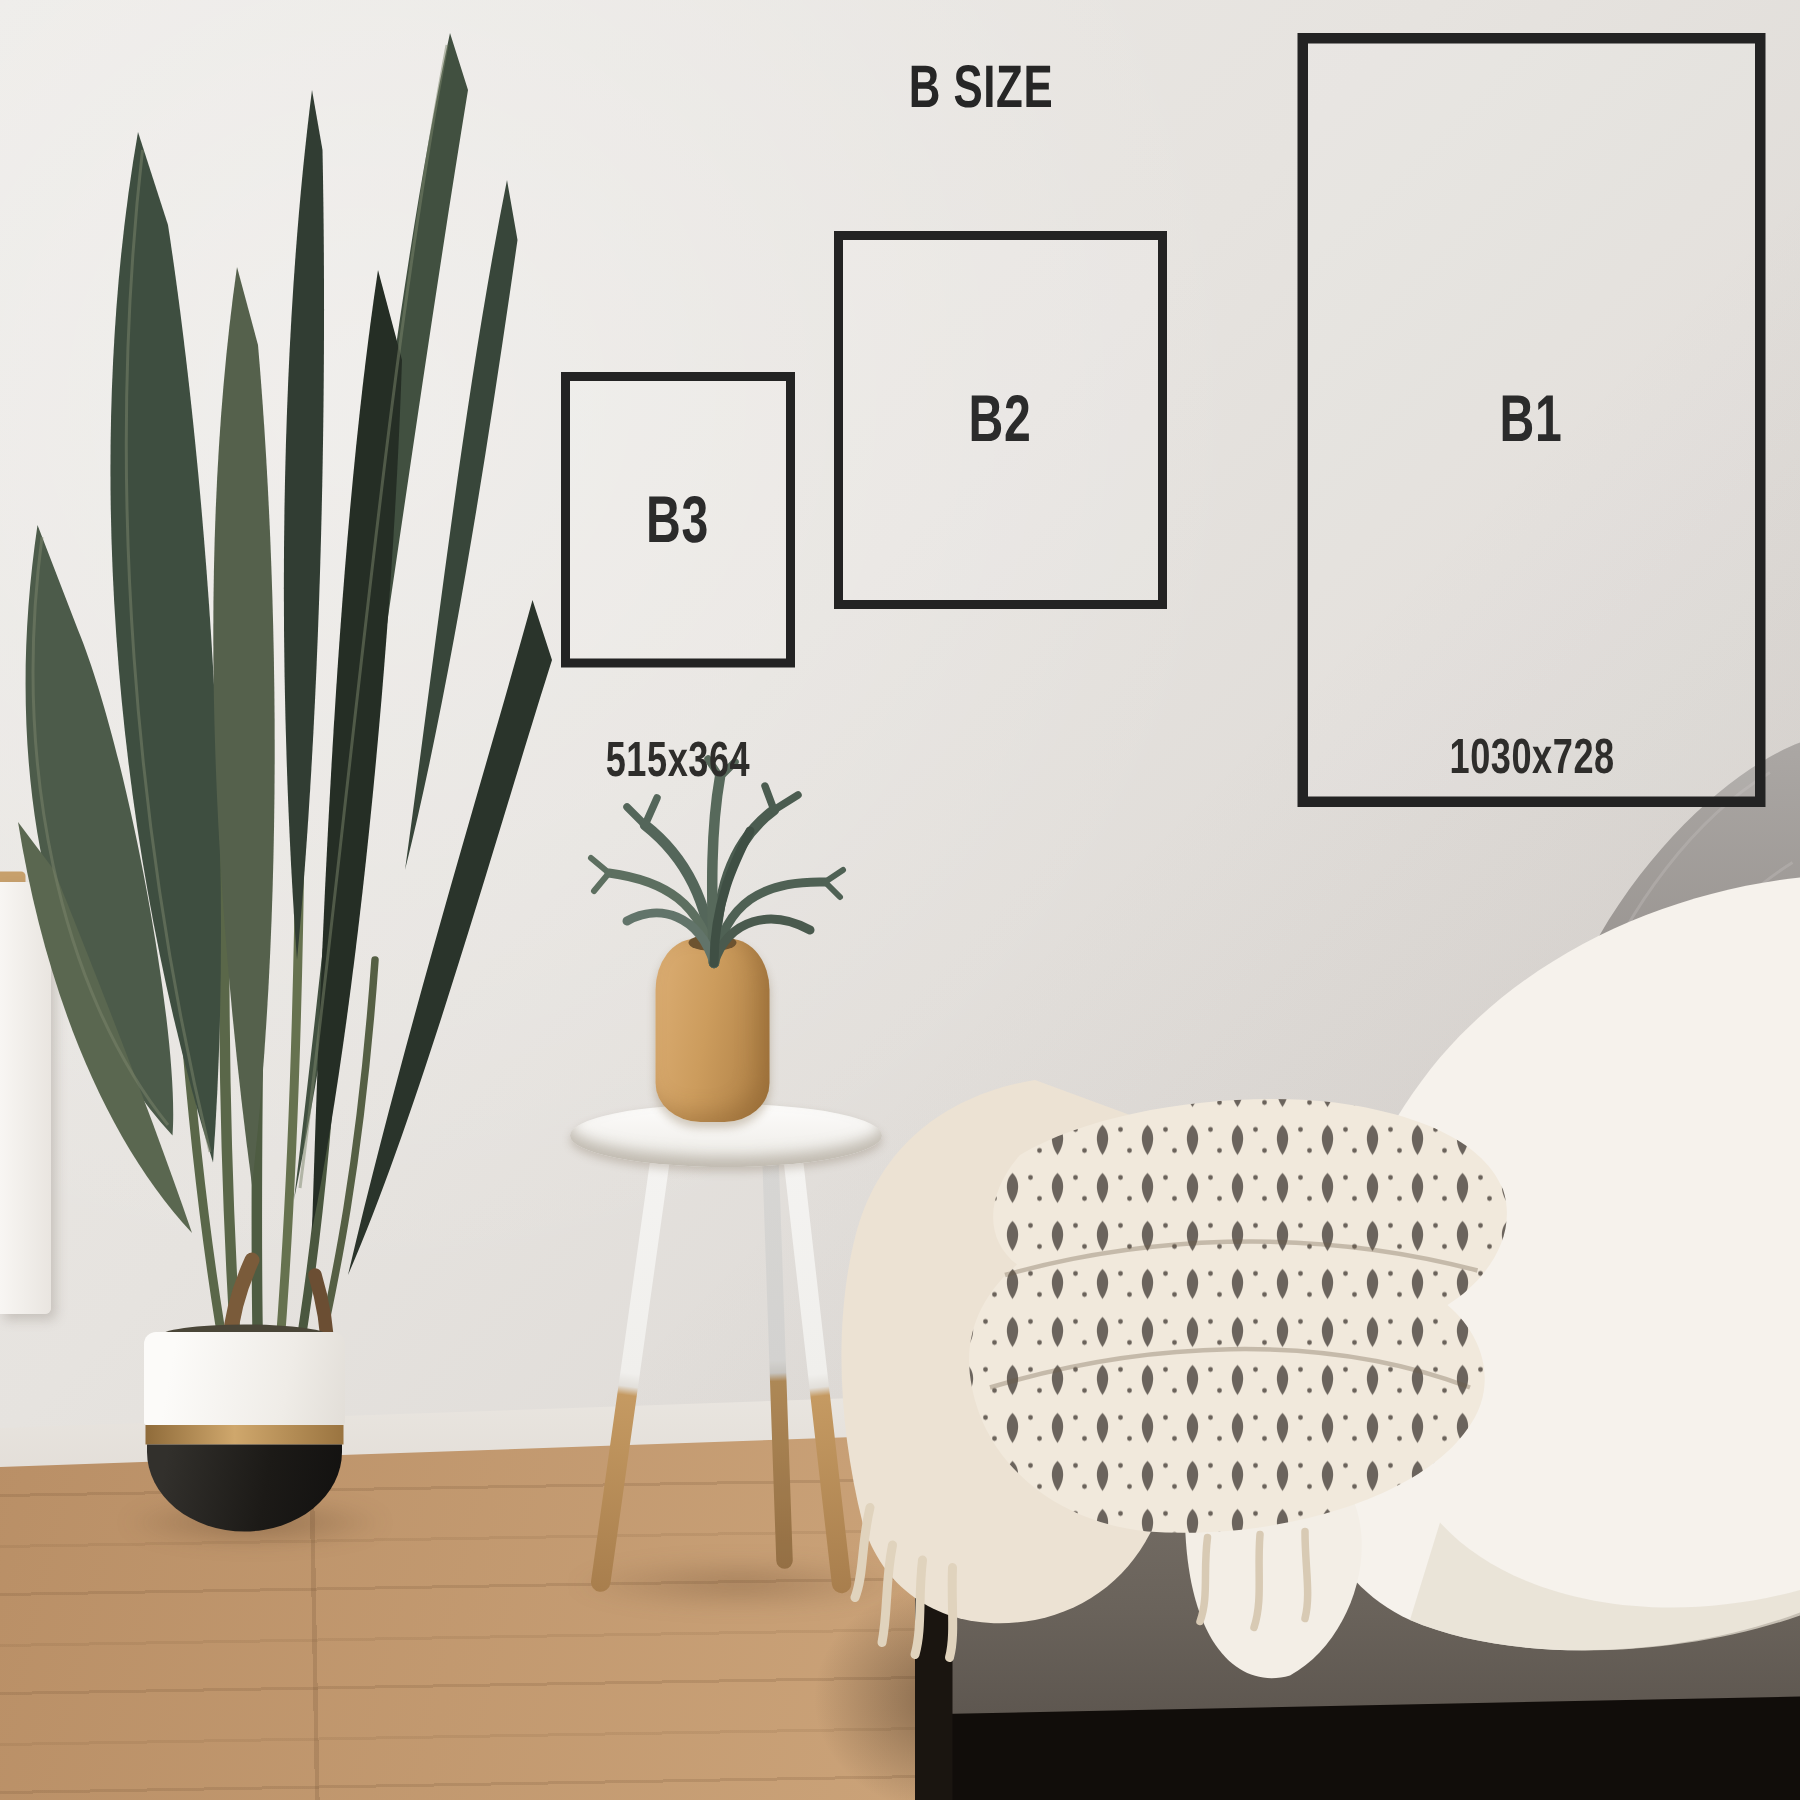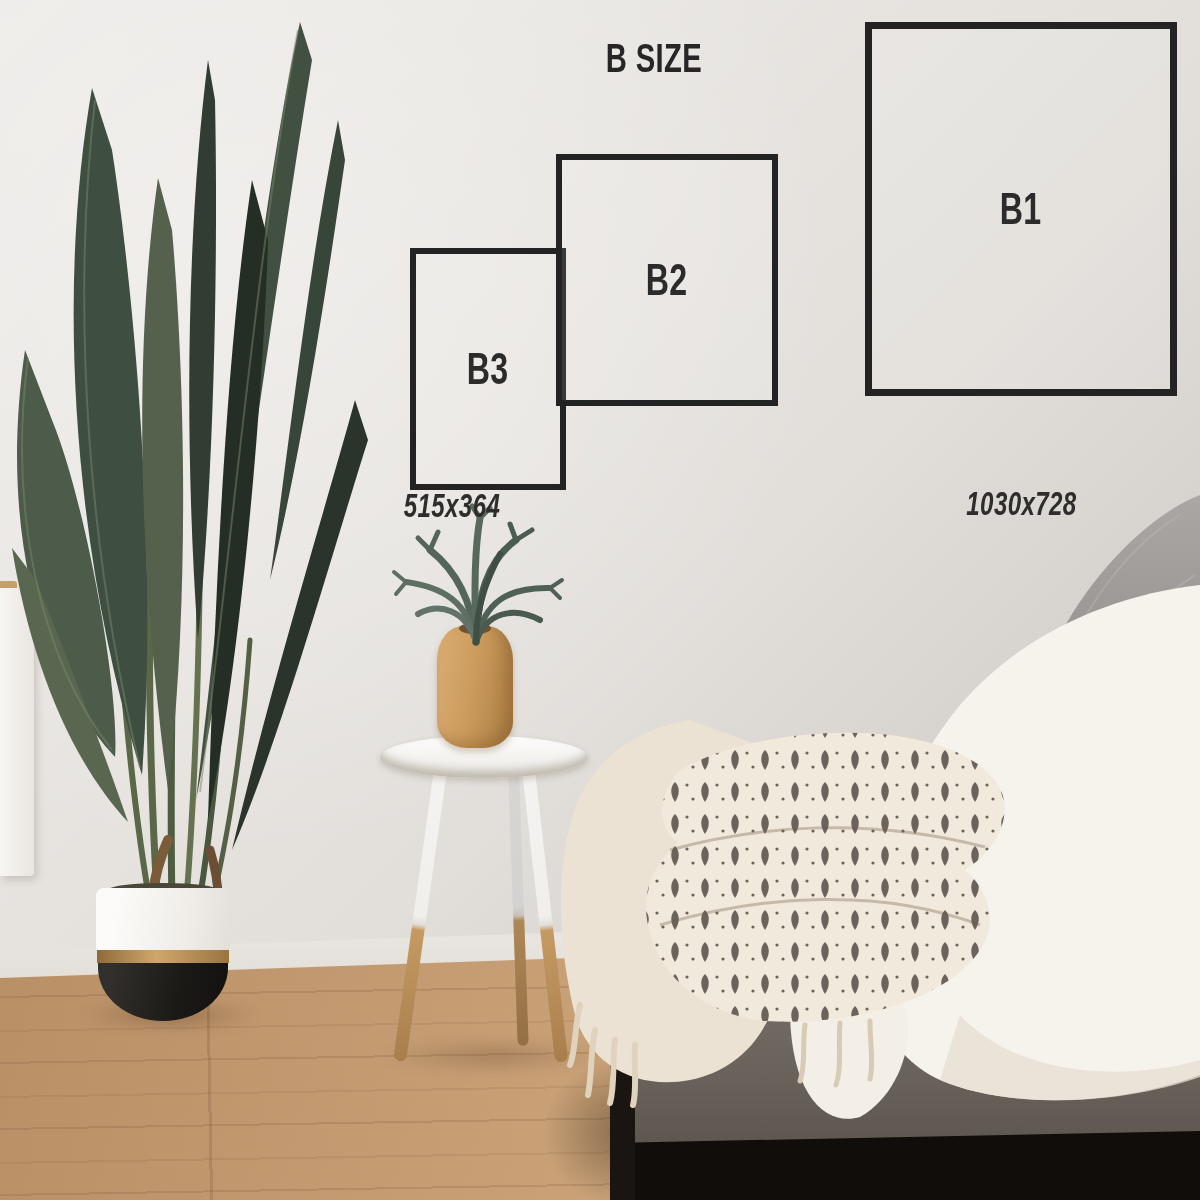--- a/index.html
+++ b/index.html
@@ -70,27 +70,27 @@
   
   #vase{left:437px;top:626px;width:76px;height:122px;
     border-radius:26px 26px 30px 30px / 34px 34px 26px 26px;
     background:linear-gradient(100deg,#dcae74 0%,#cc9c5d 45%,#ab7d43 100%);
     box-shadow:inset -8px -6px 14px rgba(120,80,35,.35), 0 4px 6px rgba(120,95,60,.3);}
   #vase-mouth{left:22px;top:-3px;width:32px;height:11px;border-radius:50%;background:#6d5330;}
 
   
   .size-rect{border:6px solid #232323;box-sizing:border-box;
     display:flex;align-items:center;justify-content:center;background:rgba(255,255,255,.10);}
-  #rect-b3{left:374px;top:248px;width:156px;height:242px;margin-left:36px;}
+  #rect-b3{left:374px;top:248px;width:156px;height:197px;}
   #rect-b2{left:556px;top:154px;width:222px;height:252px;}
-  #rect-b1{left:865px;top:22px; width:312px;height:374px;border-width:7px;}
+  #rect-b1{left:865px;top:22px; width:312px;height:516px;border-width:7px;}
   .cond{display:inline-block;font-weight:700;color:#2b2b2b;
     transform:scaleX(.73);transform-origin:center;letter-spacing:.5px;white-space:nowrap;}
   .rect-label{font-size:44px;}
-  .dims{display:flex;align-items:center;justify-content:center;height:36px;font-style:italic;}
+  .dims{display:flex;align-items:center;justify-content:center;height:36px;}
   .dims .cond{font-size:33px;color:#2e2d2b;}
   #dims-b3{left:374px;top:488px;width:156px;}
   #dims-b2{left:588px;top:488px;width:222px;}
   #dims-b1{left:865px;top:486px;width:312px;}
   #chart-title{left:480px;top:36px;width:240px;display:flex;justify-content:flex-end;}
   #chart-title .cond{font-size:40px;color:#262626;}
 </style>
 </head>
 <body>
 

